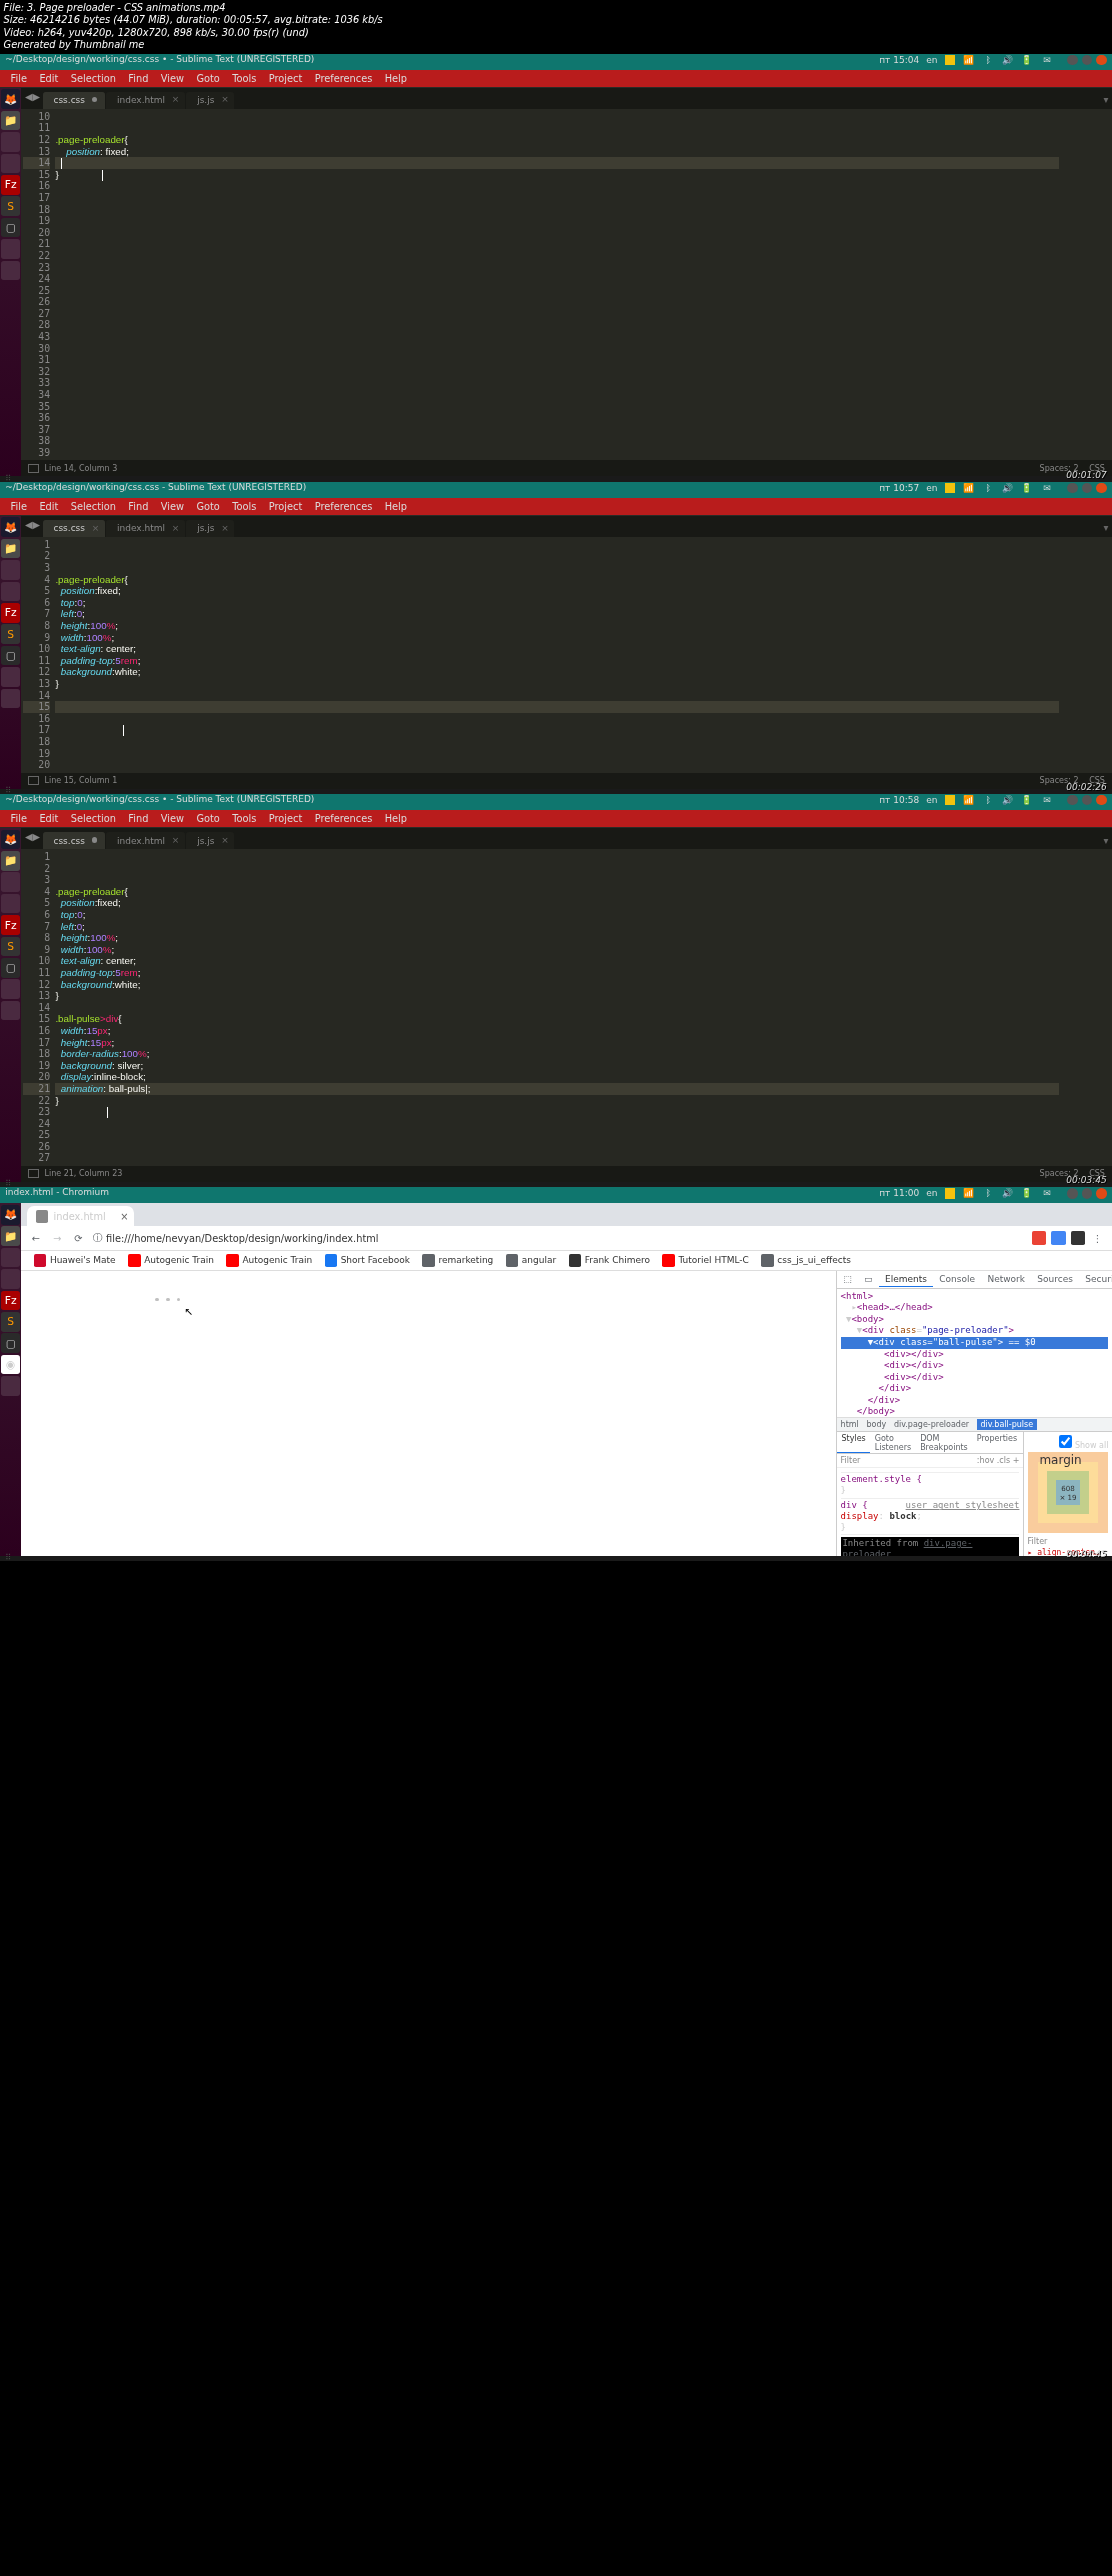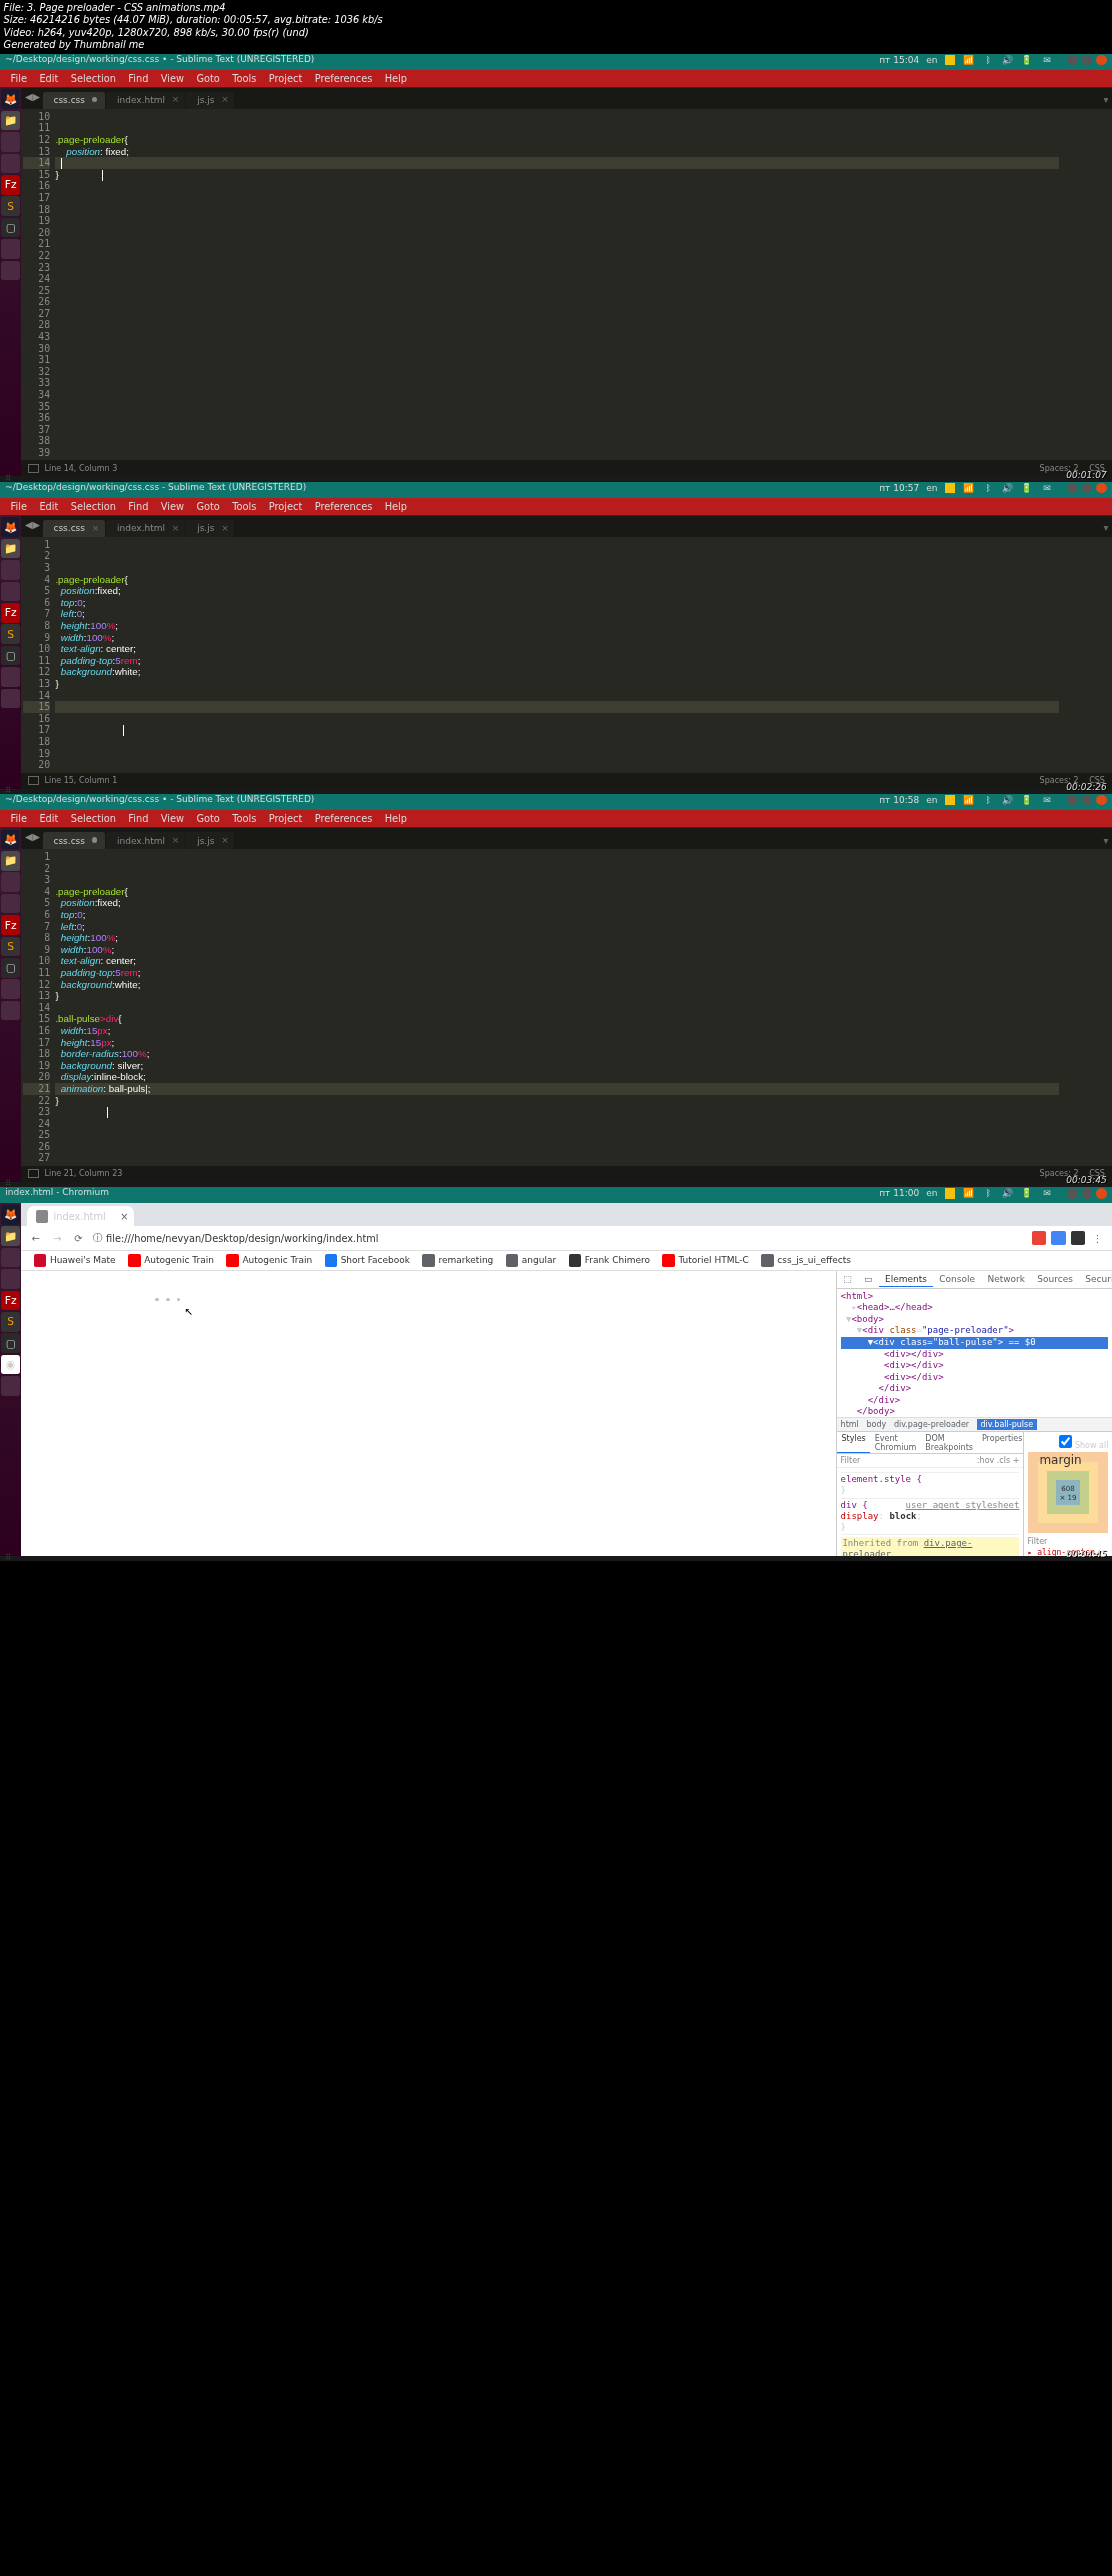--- a/index.html
+++ b/index.html
@@ -113,21 +113,21 @@
 .dt-styles-tabs span { padding: 1.8px 4.5px; font-size: 8px; color: #5f6368; }
 .dt-styles-tabs .active { border-bottom: 1.8px solid #1a73e8; color: #333; }
 .dt-filter-row { display: flex; padding: 1.8px 3.6px; border-bottom: 0.9px solid #eee; font-size: 8px; color: #888; align-items: center; }
 .dt-filter-row .f { flex: 1; }
 .dt-rules { padding: 1.8px 3.6px; font-family: monospace; font-size: 9px; line-height: 10.7px; }
 .dt-rules .sep { border-top: 0.9px solid #eee; margin: 1.8px 0; }
 .css-sel { color: #881280; }
 .css-prop { color: #c80000; }
 .css-val { color: #333; font-weight: bold; }
 .css-src { float: right; color: #888; text-decoration: underline; }
-.inherit { color: #888; background: #fef9c3; padding: 0.9px 1.8px; }
+.inherit { color: #888; background: #000000; padding: 0.9px 1.8px; }
 
 .dt-box-model { width: 89px; padding: 3.6px; font-size: 8px; border-left: 0.9px solid #ccc; }
 .bm-margin { border: 10.7px solid #f9cc9d; padding: 0; position: relative; }
 .bm-border { border: 9px solid #fddc9a; }
 .bm-padding { border: 9px solid #c3cf8b; }
 .bm-content { background: #8cb5c0; padding: 3.6px 1.8px; text-align: center; color: #333; font-size: 7.1px; }
 .bm-label { position: absolute; font-size: 12px; color: #333; }
 </style>
 </head>
 <body>
@@ -564,21 +564,21 @@
               <div class="el-line">        <span class="html-punc">&lt;</span><span class="html-tag">div</span><span class="html-punc">&gt;&lt;/</span><span class="html-tag">div</span><span class="html-punc">&gt;</span></div>
               <div class="el-line">       <span class="html-punc">&lt;/</span><span class="html-tag">div</span><span class="html-punc">&gt;</span></div>
               <div class="el-line">     <span class="html-punc">&lt;/</span><span class="html-tag">div</span><span class="html-punc">&gt;</span></div>
               <div class="el-line">   <span class="html-punc">&lt;/</span><span class="html-tag">body</span><span class="html-punc">&gt;</span></div>
             </div>
           <div class="dt-crumbs" id="dt-crumbs"><span>html</span> &nbsp; <span>body</span> &nbsp; <span>div.page-preloader</span> &nbsp; <span class="active">div.ball-pulse</span></div>
           <div class="dt-styles-wrap">
             <div class="dt-styles">
               <div class="dt-styles-tabs" id="styles-tabs">
                   <span class="active">Styles</span>
-                  <span class="">Event Chromium</span>
+                  <span class="">Goto Listeners</span>
                   <span class="">DOM Breakpoints</span>
                   <span class="">Properties</span>
                   <span class="">Accessibility</span>
                 </div>
               <div class="dt-filter-row">
                 <span class="f">Filter</span>
                 <span>:hov</span>&nbsp;
                 <span>.cls</span>&nbsp;
                 <span>+</span>
               </div>

